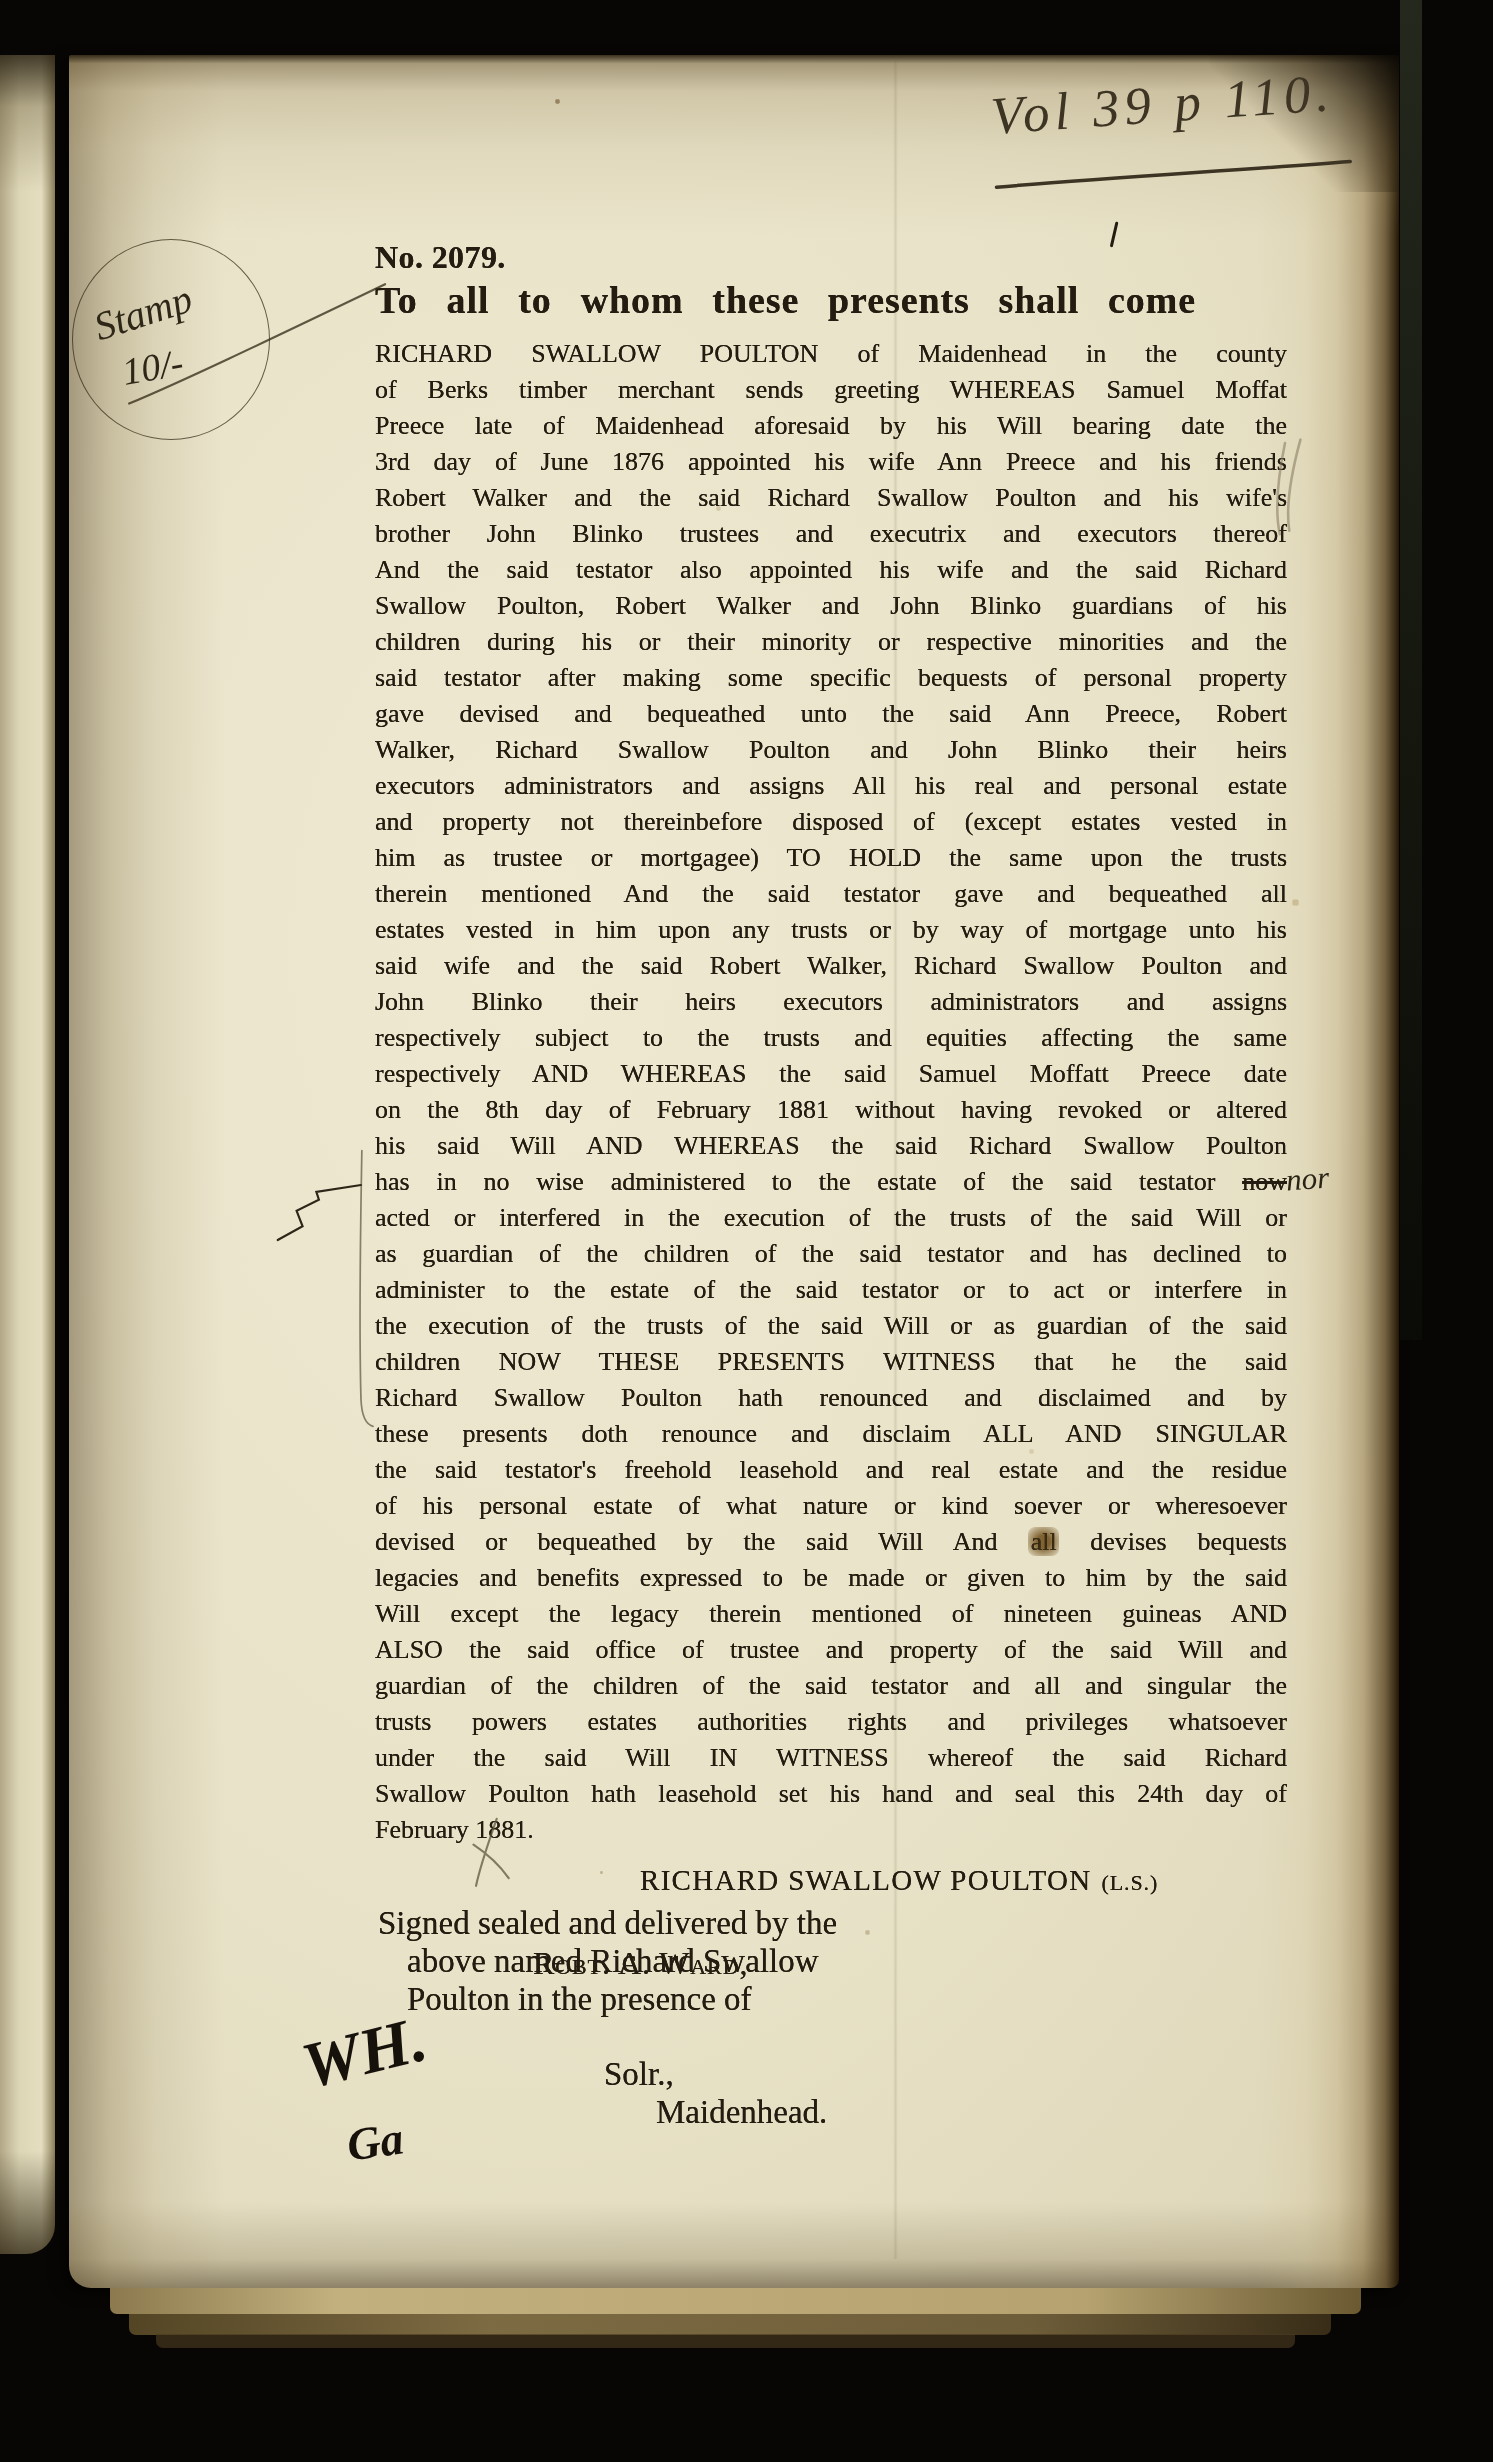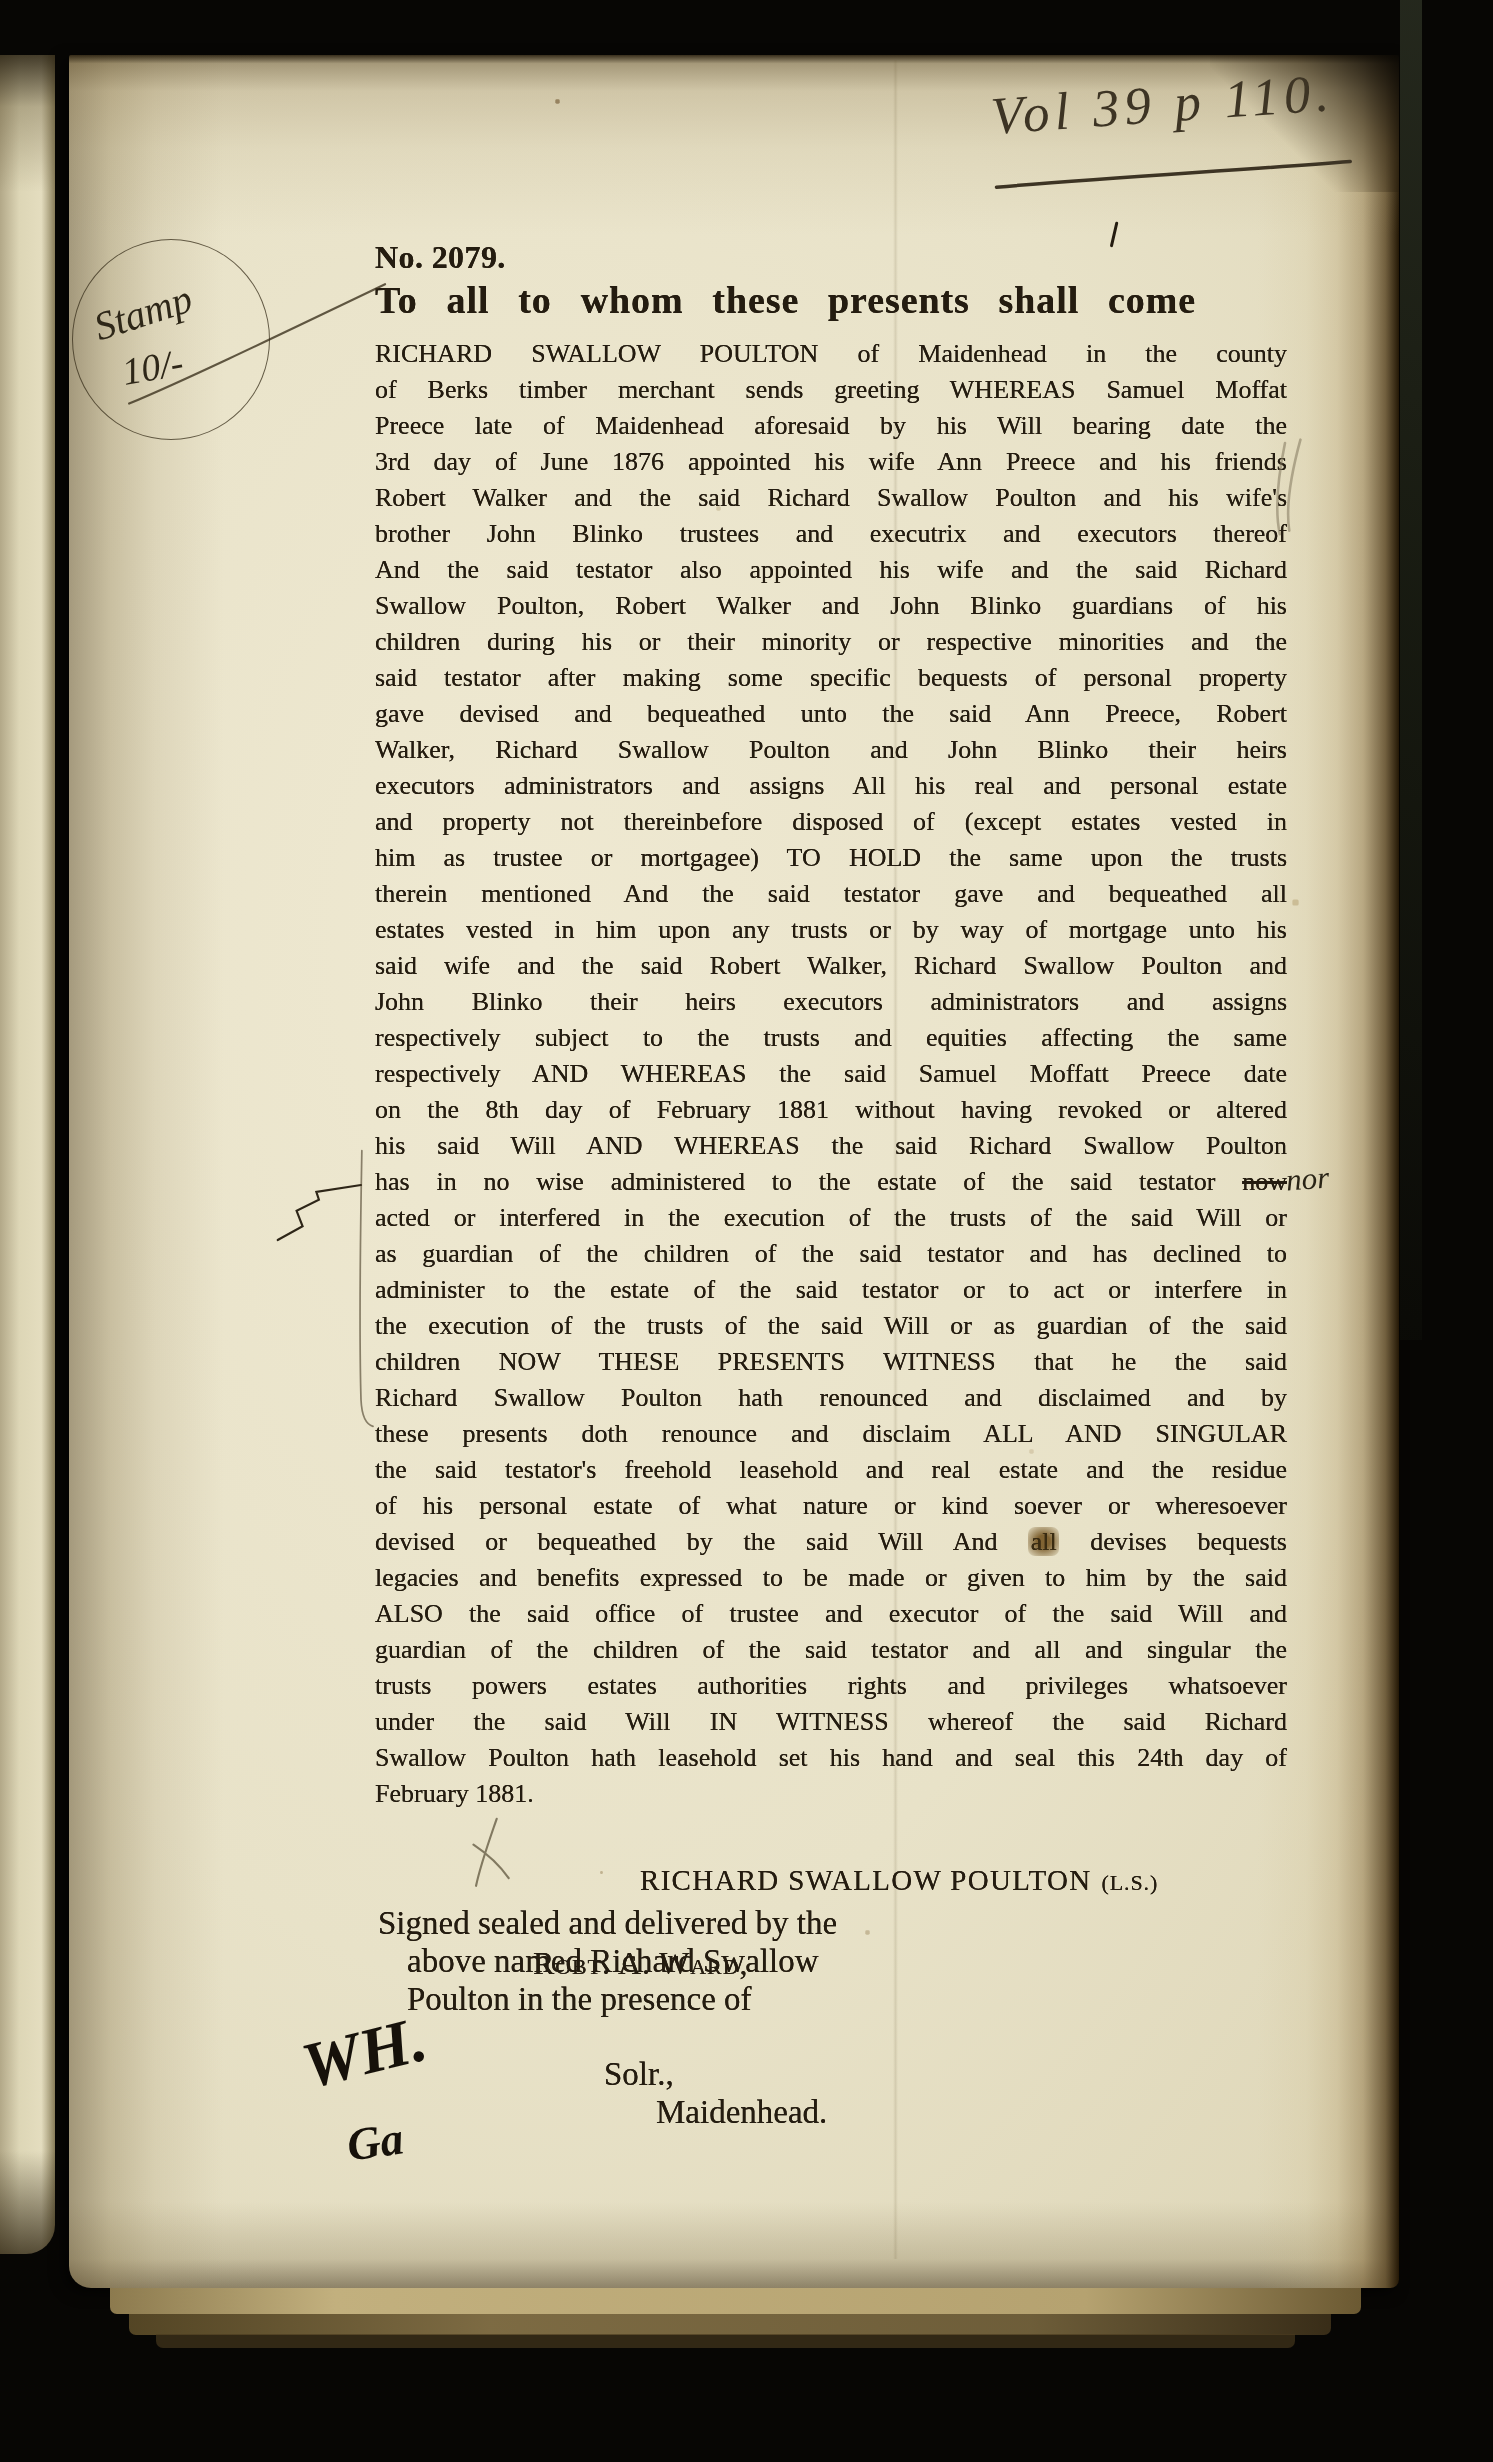--- a/index.html
+++ b/index.html
@@ -128,21 +128,22 @@
       <div class="line">as guardian of the children of the said testator and has declined to</div>
       <div class="line">administer to the estate of the said testator or to act or interfere in</div>
       <div class="line">the execution of the trusts of the said Will or as guardian of the said</div>
       <div class="line">children NOW THESE PRESENTS WITNESS that he the said</div>
       <div class="line">Richard Swallow Poulton hath renounced and disclaimed and by</div>
       <div class="line">these presents doth renounce and disclaim ALL AND SINGULAR</div>
       <div class="line">the said testator's freehold leasehold and real estate and the residue</div>
       <div class="line">of his personal estate of what nature or kind soever or wheresoever</div>
       <div class="line"><span>devised or bequeathed by the said Will  And </span><span class="smudged">all</span><span> devises bequests</span></div>
       <div class="line">legacies and benefits expressed to be made or given to him by the said</div>
-      <div class="line">ALSO the said office of trustee and executor of the said Will and</div>
+      <div class="line">Will except the legacy therein mentioned of nineteen guineas  AND</div>
+      <div class="line">ALSO the said office of trustee and property of the said Will and</div>
       <div class="line">guardian of the children of the said testator and all and singular the</div>
       <div class="line">trusts powers estates authorities rights and privileges whatsoever</div>
       <div class="line">under the said Will  IN WITNESS whereof the said Richard</div>
       <div class="line">Swallow Poulton hath leasehold set his hand and seal this 24th day of</div>
       <div class="line last">February 1881.</div>
     </div>
 
   <div class="hand" id="margin-correction">nor</div>
 
   <div class="print" id="signature-line"><span>RICHARD SWALLOW POULTON</span><span class="seal">(L.S.)</span></div>

